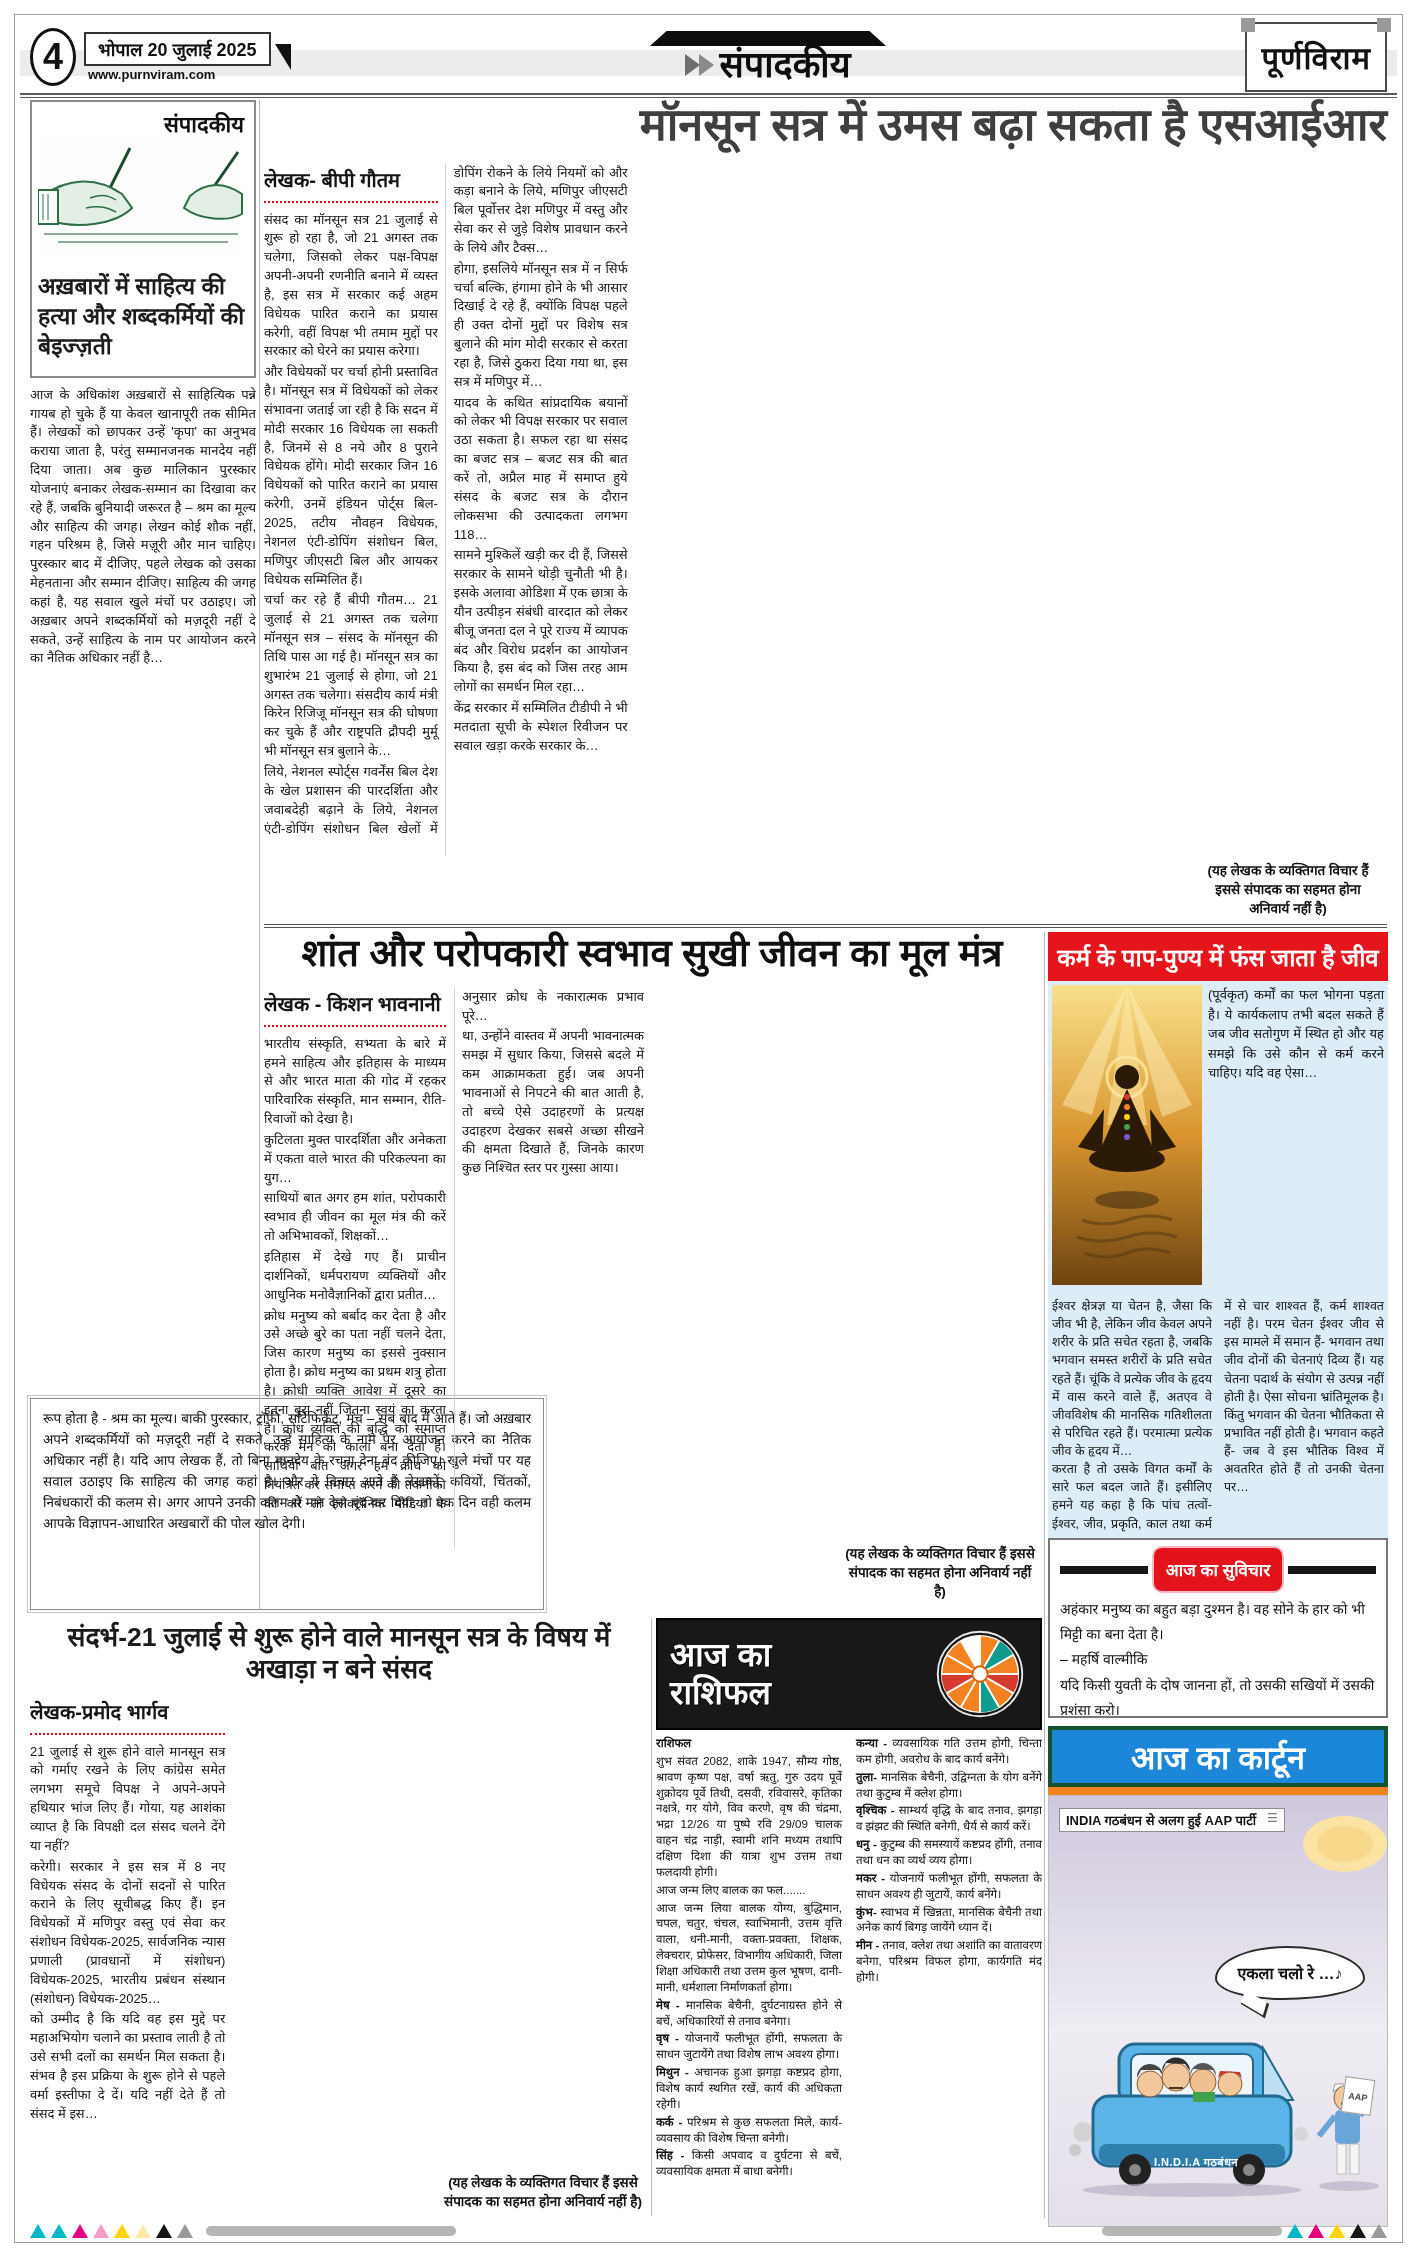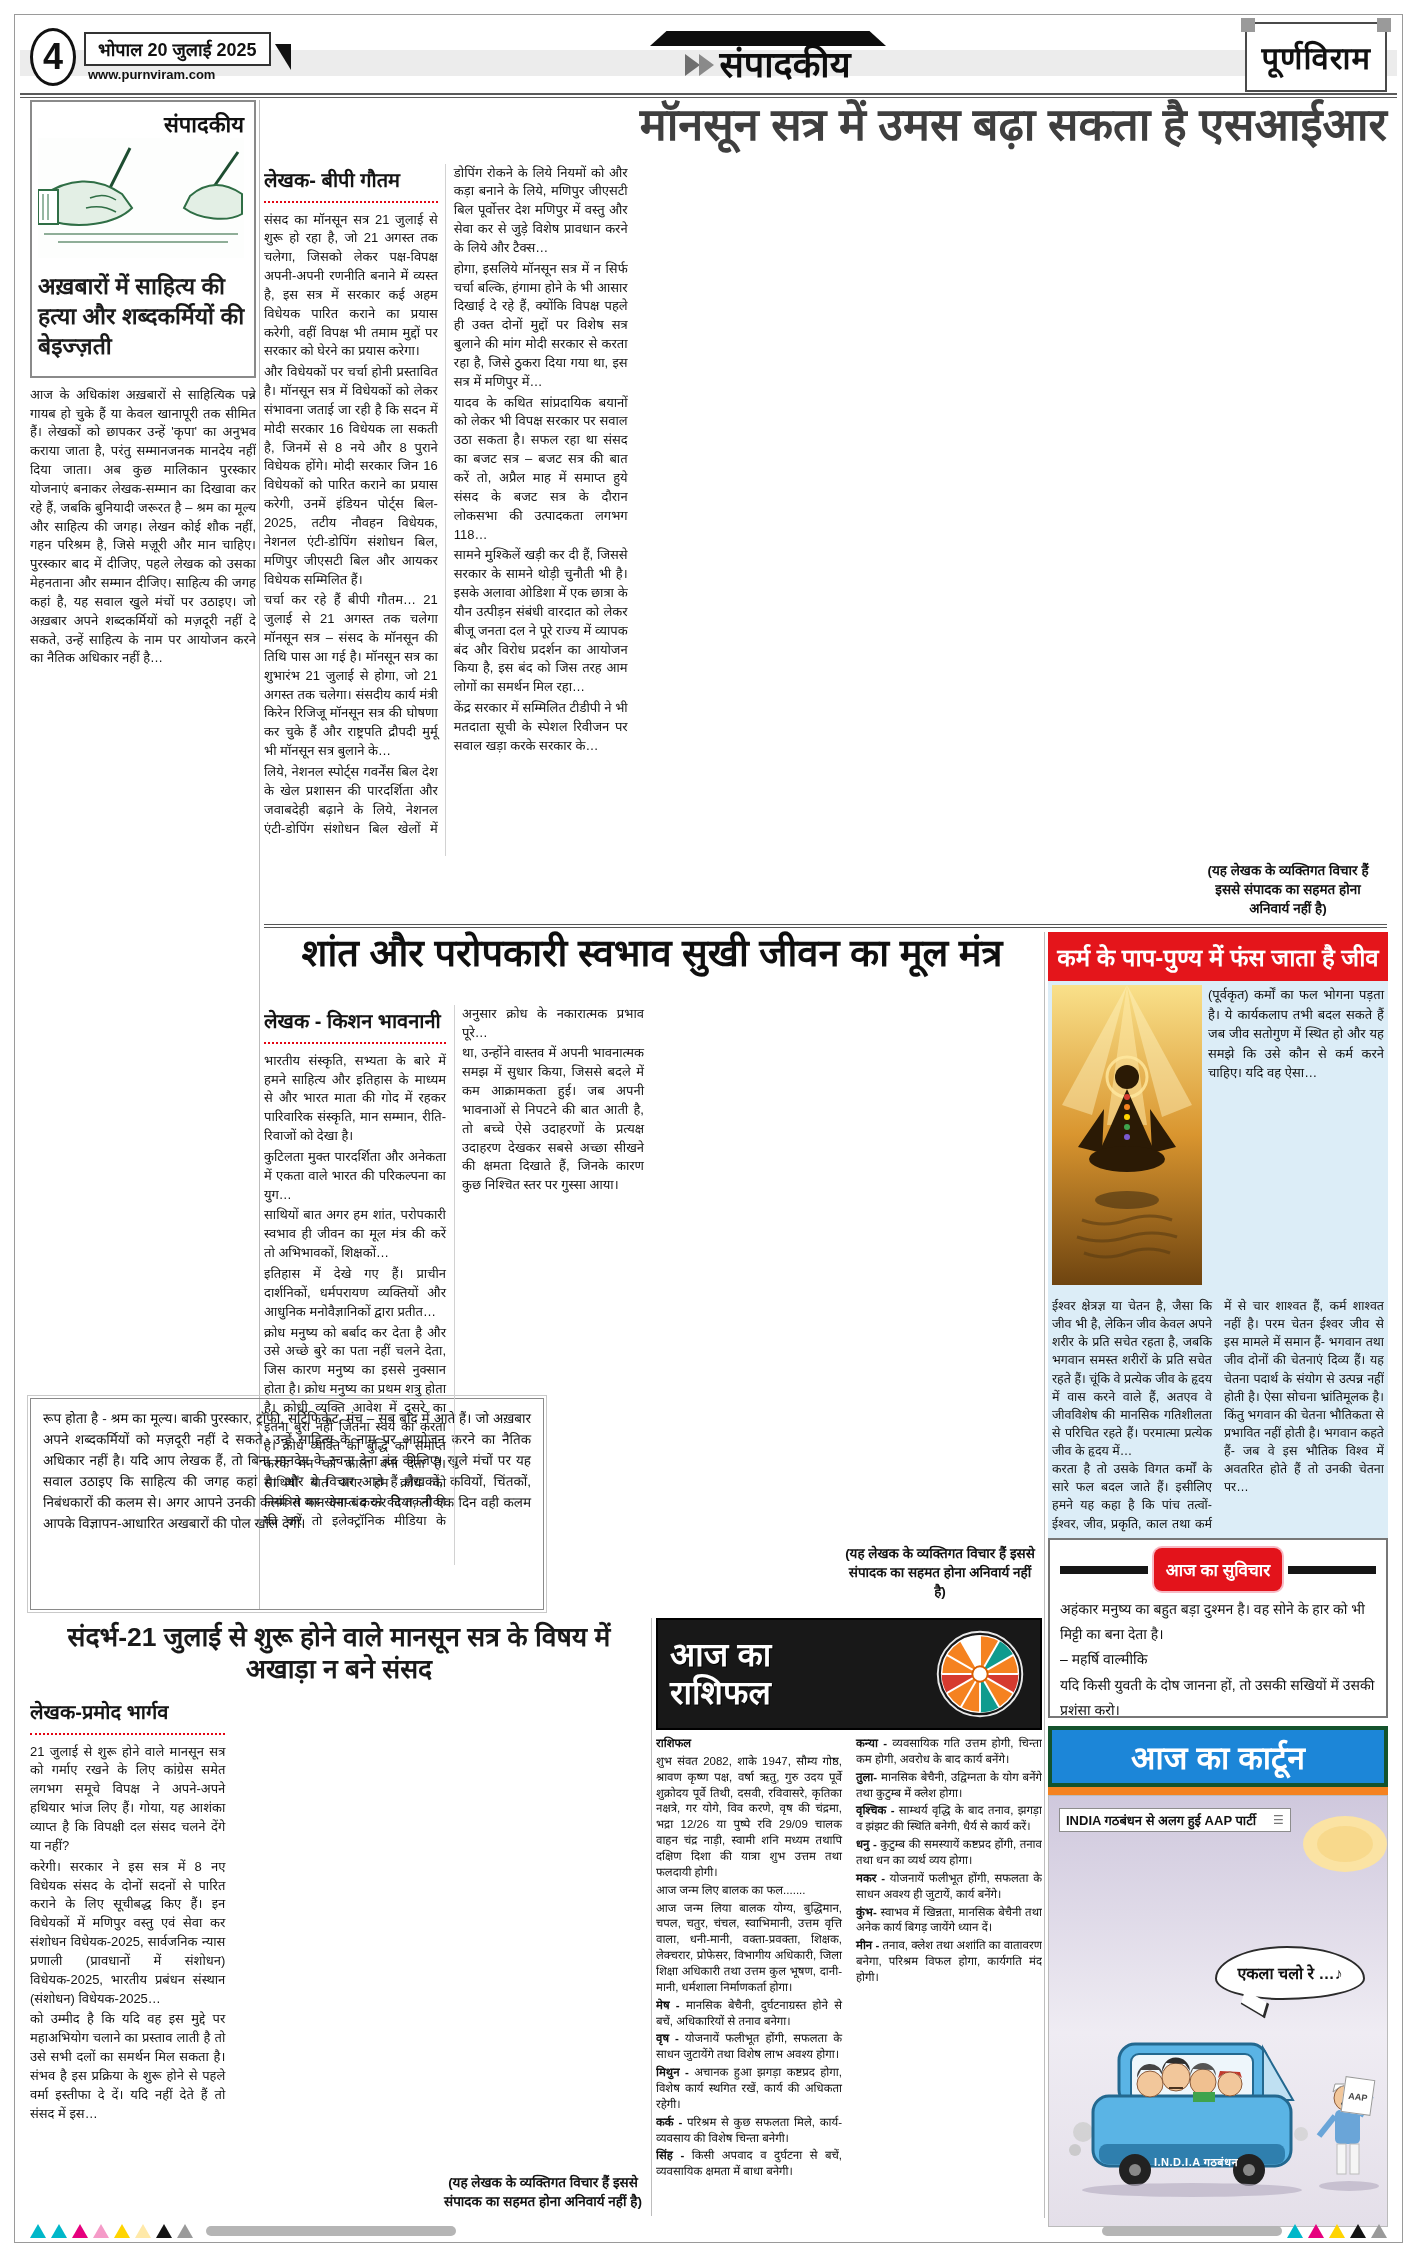--- a/index.html
+++ b/index.html
@@ -40,42 +40,42 @@
   .edi .bodytxt{margin-top:8px;height:1000px;overflow:hidden}
   .edi-cont{position:absolute;left:30px;top:1398px;width:514px;height:212px;border:1px solid #8a8a8a;outline:1px solid #c9c9c9;outline-offset:2px;padding:10px 12px;font-size:13.5px;line-height:1.55;text-align:justify;overflow:hidden}
   
   .mon{position:absolute;left:264px;top:100px;width:1123px;height:828px;border-bottom:4px double #555}
   .mon-head{text-align:right;font-size:45px;font-weight:bold;color:#3f3f3f;line-height:1.1}
   .mon-body{margin-top:14px;height:692px;column-count:6;column-gap:16px;column-rule:1px solid #d2d2d2;column-fill:auto;overflow:hidden}
   .mon-disc{position:absolute;right:8px;top:762px;width:182px}
   
   .shant{position:absolute;left:264px;top:932px;width:776px;height:680px}
   .shant-head{text-align:center;font-size:38px;font-weight:bold;color:#0f0f0f;line-height:1.15}
-  .shant-body{margin-top:29px;height:560px;column-count:4;column-gap:16px;column-rule:1px solid #d2d2d2;column-fill:auto;overflow:hidden}
+  .shant-body{margin-top:12px;height:560px;column-count:4;column-gap:16px;column-rule:1px solid #d2d2d2;column-fill:auto;overflow:hidden}
   .shant-disc{position:absolute;right:2px;bottom:10px;width:196px}
   
   .karma{position:absolute;left:1048px;top:932px;width:340px;height:736px;overflow:hidden}
   .karma-banner{background:#e4151b;color:#fff;text-align:center;font-size:24px;font-weight:bold;padding:8px 2px}
   .karma-bg{background:#dcedf7;height:calc(100% - 45px);padding:4px}
   .karma-row{display:flex;gap:6px}
   .karma-img{flex:0 0 150px}
   .karma-intro{flex:1;font-size:13px;line-height:1.5;text-align:justify}
   .karma-cols{margin-top:12px;column-count:2;column-gap:12px;font-size:12.5px;line-height:1.45;text-align:justify;height:238px;column-fill:auto;overflow:hidden}
   
   .suv{position:absolute;left:1048px;top:1538px;width:340px;height:180px;border:2px solid #777;padding:8px 10px;background:#fff}
   .suv-head{display:flex;align-items:center;gap:6px;margin-bottom:6px}
   .suv-bar{flex:1;height:8px;background:#161616}
   .suv-pill{background:#e3131b;color:#fff;font-weight:bold;font-size:17px;padding:10px 12px;border-radius:8px;box-shadow:0 0 0 2px #f7b9c4;white-space:nowrap}
   .suv-line{font-size:14px;line-height:1.8}
   
   .cart{position:absolute;left:1048px;top:1726px;width:340px;height:492px}
   .cart-banner{background:#1c86d8;color:#fff;text-align:center;font-size:32px;font-weight:bold;padding:5px 0;border:4px solid #14532d}
   .cart-stripe{height:8px;background:#f58220}
   .cart-area{position:relative;height:432px;background:linear-gradient(#cfc8dd,#efecf3 55%,#e4dfe9);overflow:hidden;border:1px solid #bbb}
-  .cart-caption{position:absolute;top:12px;left:10px;background:#fff;border:1px solid #8d8d8d;padding:2px 6px;font-size:13px;font-weight:bold;display:flex;align-items:center;gap:17px}
+  .cart-caption{position:absolute;top:12px;left:10px;background:#fff;border:1px solid #8d8d8d;padding:2px 6px;font-size:13px;font-weight:bold;display:flex;align-items:flex-start;gap:11px}
   .cart-caption .cicon{color:#777;font-size:12px}
   .bubble{position:absolute;top:150px;right:22px;width:150px;background:#fff;border:2px solid #2b2b2b;border-radius:48% 52% 55% 45%/60% 60% 40% 40%;padding:14px 10px;text-align:center;font-size:16px;font-weight:bold}
   .bubble::after{content:"";position:absolute;left:28px;bottom:-16px;width:18px;height:18px;background:#fff;border-right:2px solid #2b2b2b;border-bottom:2px solid #2b2b2b;transform:skewX(35deg) rotate(45deg)}
   .car-label{position:absolute;left:72px;top:358px;width:150px;text-align:center;color:#fff;font-size:11px;font-weight:bold;letter-spacing:.5px}
   .paper-label{position:absolute;right:14px;top:282px;width:30px;height:36px;background:#fff;border:1px solid #999;font-size:9px;font-weight:bold;color:#444;text-align:center;line-height:36px;transform:rotate(8deg)}
   
   .sand{position:absolute;left:30px;top:1622px;width:618px;height:594px}
   .sand-head{text-align:center;font-size:26.5px;font-weight:bold;color:#1a1a1a;line-height:1.2}
   .sand-body{margin-top:10px;height:500px;column-count:3;column-gap:16px;column-rule:1px solid #d2d2d2;column-fill:auto;overflow:hidden}
   .sand-disc{position:absolute;right:4px;bottom:4px;width:202px}

